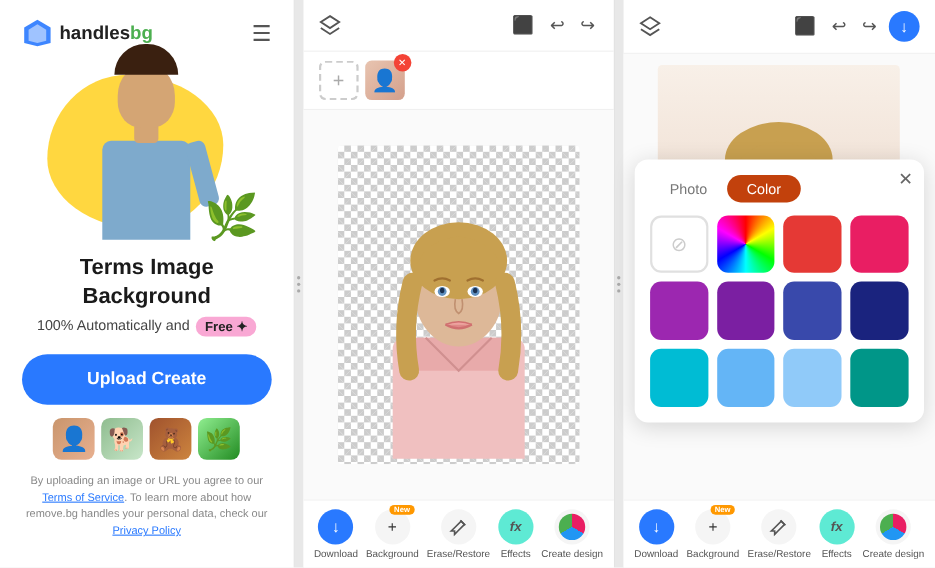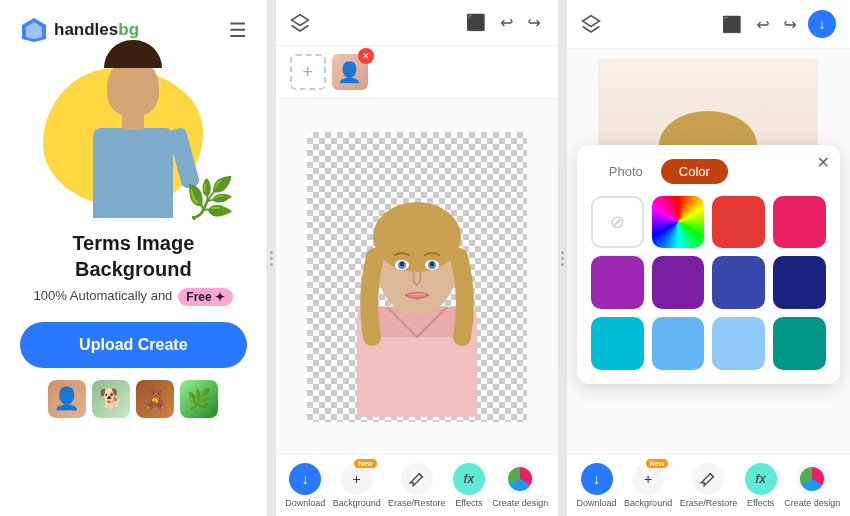--- a/index.html
+++ b/index.html
@@ -463,20 +463,23 @@
   <button class="upload-btn">Upload Create</button>
 
 
   <div class="sample-thumbnails">
     <div class="sample-thumb thumb-1"></div>
     <div class="sample-thumb thumb-2"></div>
     <div class="sample-thumb thumb-3"></div>
     <div class="sample-thumb thumb-4"></div>
   </div>
 
+  <p class="terms-text">
+    By uploading an image or URL you agree to our <a href="#">Terms of Service</a>. To learn more about how remove.bg handles your personal data, check our <a href="#">Privacy Policy</a>
+  </p>
 </div>
 
 <div class="divider">
   <div class="divider-dots">
     <div class="divider-dot"></div>
     <div class="divider-dot"></div>
     <div class="divider-dot"></div>
   </div>
 </div>
 

